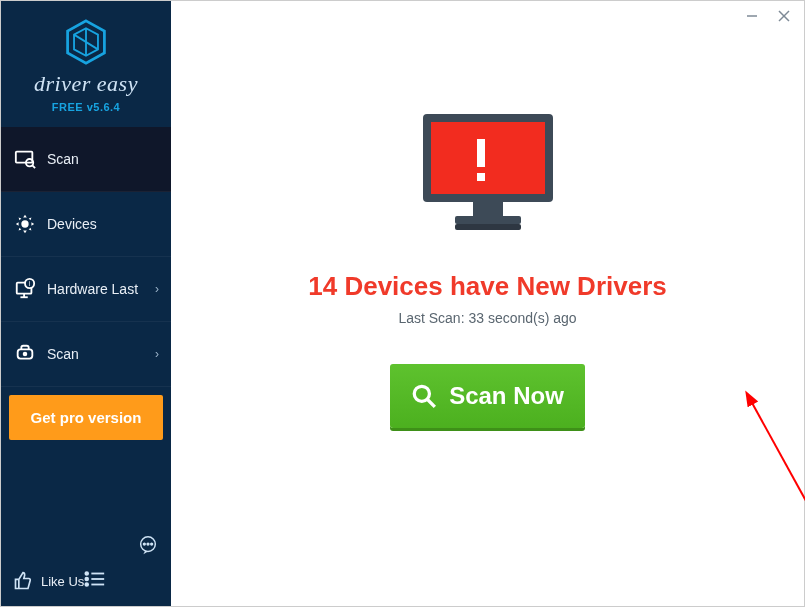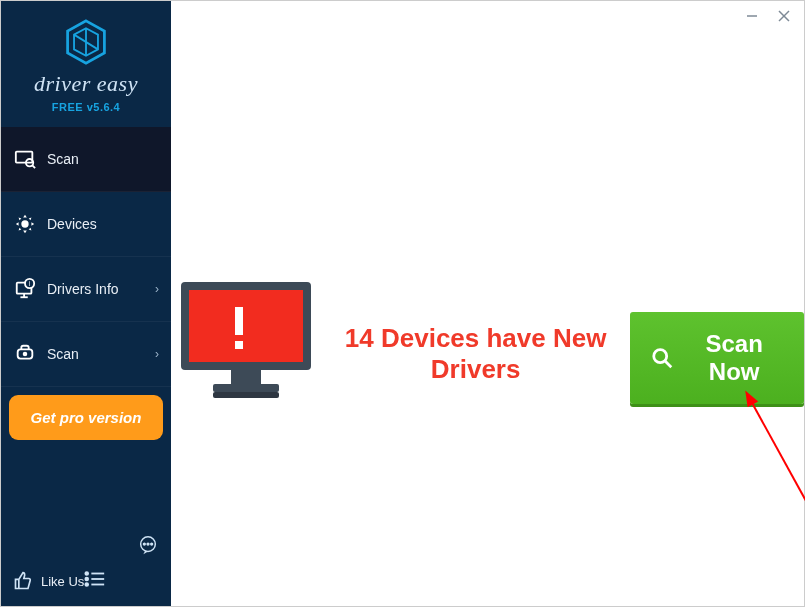--- a/index.html
+++ b/index.html
@@ -8,32 +8,32 @@
 .sidebar { width: 170px; background: #0a2846; color: #fff; display: flex; flex-direction: column; height: 100%; }
 .logo-area { text-align: center; padding: 18px 0 14px; }
 .logo-area svg { display: block; margin: 0 auto 6px; }
 .brand { font-family: Georgia, serif; font-style: italic; font-size: 22px; color: #cfe3f5; letter-spacing: 0.5px; }
 .version { font-size: 11px; color: #17a3e0; margin-top: 4px; font-weight: bold; letter-spacing: 0.5px; }
 .nav { display: flex; flex-direction: column; }
 .nav-item { display: flex; align-items: center; padding: 0 12px; height: 65px; cursor: pointer; color: #e8eef5; font-size: 14px; position: relative; border-bottom: 1px solid rgba(255,255,255,0.05); }
 .nav-item.active { background: #0f172a; }
 .nav-item .icon { width: 24px; height: 24px; margin-right: 10px; display: flex; align-items: center; justify-content: center; }
 .nav-item .chev { position: absolute; right: 12px; font-size: 12px; color: #9bb3c9; }
-.promo { margin: 8px; padding: 14px 8px; background: #ff9b1a; color: #fff; text-align: center; border-radius: 9px; font-weight: bold; font-size: 15px; cursor: pointer; font-style: italic; }
+.promo { margin: 8px; padding: 14px 8px; background: #ff9b1a; color: #fff; text-align: center; border-radius: 2px; font-weight: bold; font-size: 15px; cursor: pointer; }
 .spacer { flex: 1; }
 .bottom { padding: 10px 12px 14px; }
 .bottom-row { display: flex; align-items: center; }
 .likeus { display: flex; align-items: center; cursor: pointer; font-size: 13px; color: #e8eef5; }
 .likeus svg { margin-right: 8px; }
 .bicons { display: flex; flex-direction: column; gap: 14px; align-items: flex-end; }
 .bicons .bi { cursor: pointer; }
 .main { flex: 1; background: #fff; position: relative; display: flex; flex-direction: column; }
 .titlebar { height: 30px; display: flex; justify-content: flex-end; align-items: center; padding-right: 6px; gap: 4px; }
 .win-btn { width: 28px; height: 20px; display: flex; align-items: center; justify-content: center; cursor: pointer; color: #7e8a96; }
-.content { flex: 1; display: flex; align-items: center; padding-top: 78px; }
+.content { flex: 1; display: flex; flex-direction: column; align-items: center; padding-top: 78px; }
 .monitor { text-align: center; margin-bottom: 28px; }
 .headline { color: #f03a2a; font-weight: bold; font-size: 26px; margin-bottom: 8px; text-align: center; }
 .subline { color: #5a6670; font-size: 14px; margin-bottom: 38px; }
 .scan-btn { background: linear-gradient(#5ec22e,#4cb01f); color: #fff; border: none; padding: 18px 21px; font-size: 24px; font-weight: bold; border-radius: 3px; cursor: pointer; display: flex; align-items: center; gap: 12px; box-shadow: 0 3px 0 #3e9018; }
 .scan-btn svg { }
 .arrow { position: absolute; pointer-events: none; }
 </style>
 </head>
 <body>
 
@@ -75,21 +75,21 @@
       <div class="nav-item">
         <span class="icon">
           <svg width="22" height="22" viewBox="0 0 24 24" fill="none" stroke="#fff" stroke-width="2">
             <rect x="3" y="5" width="16" height="12" rx="1"></rect>
             <line x1="7" y1="21" x2="15" y2="21"></line>
             <line x1="11" y1="17" x2="11" y2="21"></line>
             <circle cx="17" cy="6" r="5" fill="#0a2846" stroke="#fff"></circle>
             <text x="17" y="9" font-size="7" text-anchor="middle" fill="#fff" stroke="none">i</text>
           </svg>
         </span>
-        <span>Drivers Info</span>
+        <span>Hardware Last</span>
         <span class="chev">›</span>
       </div>
 
       <div class="nav-item">
         <span class="icon">
           <svg width="22" height="22" viewBox="0 0 24 24" fill="none" stroke="#fff" stroke-width="2">
             <rect x="4" y="7" width="16" height="10" rx="3"></rect>
             <path d="M8 7V5a2 2 0 0 1 2-2h4a2 2 0 0 1 2 2v2"></path>
             <circle cx="12" cy="12" r="1.5" fill="#fff"></circle>
           </svg>
@@ -157,20 +157,21 @@
           <rect x="10" y="5" width="130" height="88" rx="4" fill="#3d4a57"></rect>
           <rect x="18" y="13" width="114" height="72" fill="#f22c1f"></rect>
           <rect x="64" y="30" width="8" height="28" fill="#fff"></rect>
           <rect x="64" y="64" width="8" height="8" fill="#fff"></rect>
           <rect x="60" y="93" width="30" height="14" fill="#3d4a57"></rect>
           <rect x="42" y="107" width="66" height="8" rx="2" fill="#3d4a57"></rect>
           <rect x="42" y="115" width="66" height="6" rx="2" fill="#2e3742"></rect>
         </svg>
       </div>
       <div class="headline">14 Devices have New Drivers</div>
+      <div class="subline">Last Scan: 33 second(s) ago</div>
       <button class="scan-btn">
         <svg width="26" height="26" viewBox="0 0 24 24" fill="none" stroke="#fff" stroke-width="3">
           <circle cx="10" cy="10" r="7"></circle>
           <line x1="15" y1="15" x2="22" y2="22"></line>
         </svg>
         <span>Scan Now</span>
       </button>
     </div>
 
     <svg class="arrow" width="120" height="150" style="left:540px; top:370px;">

